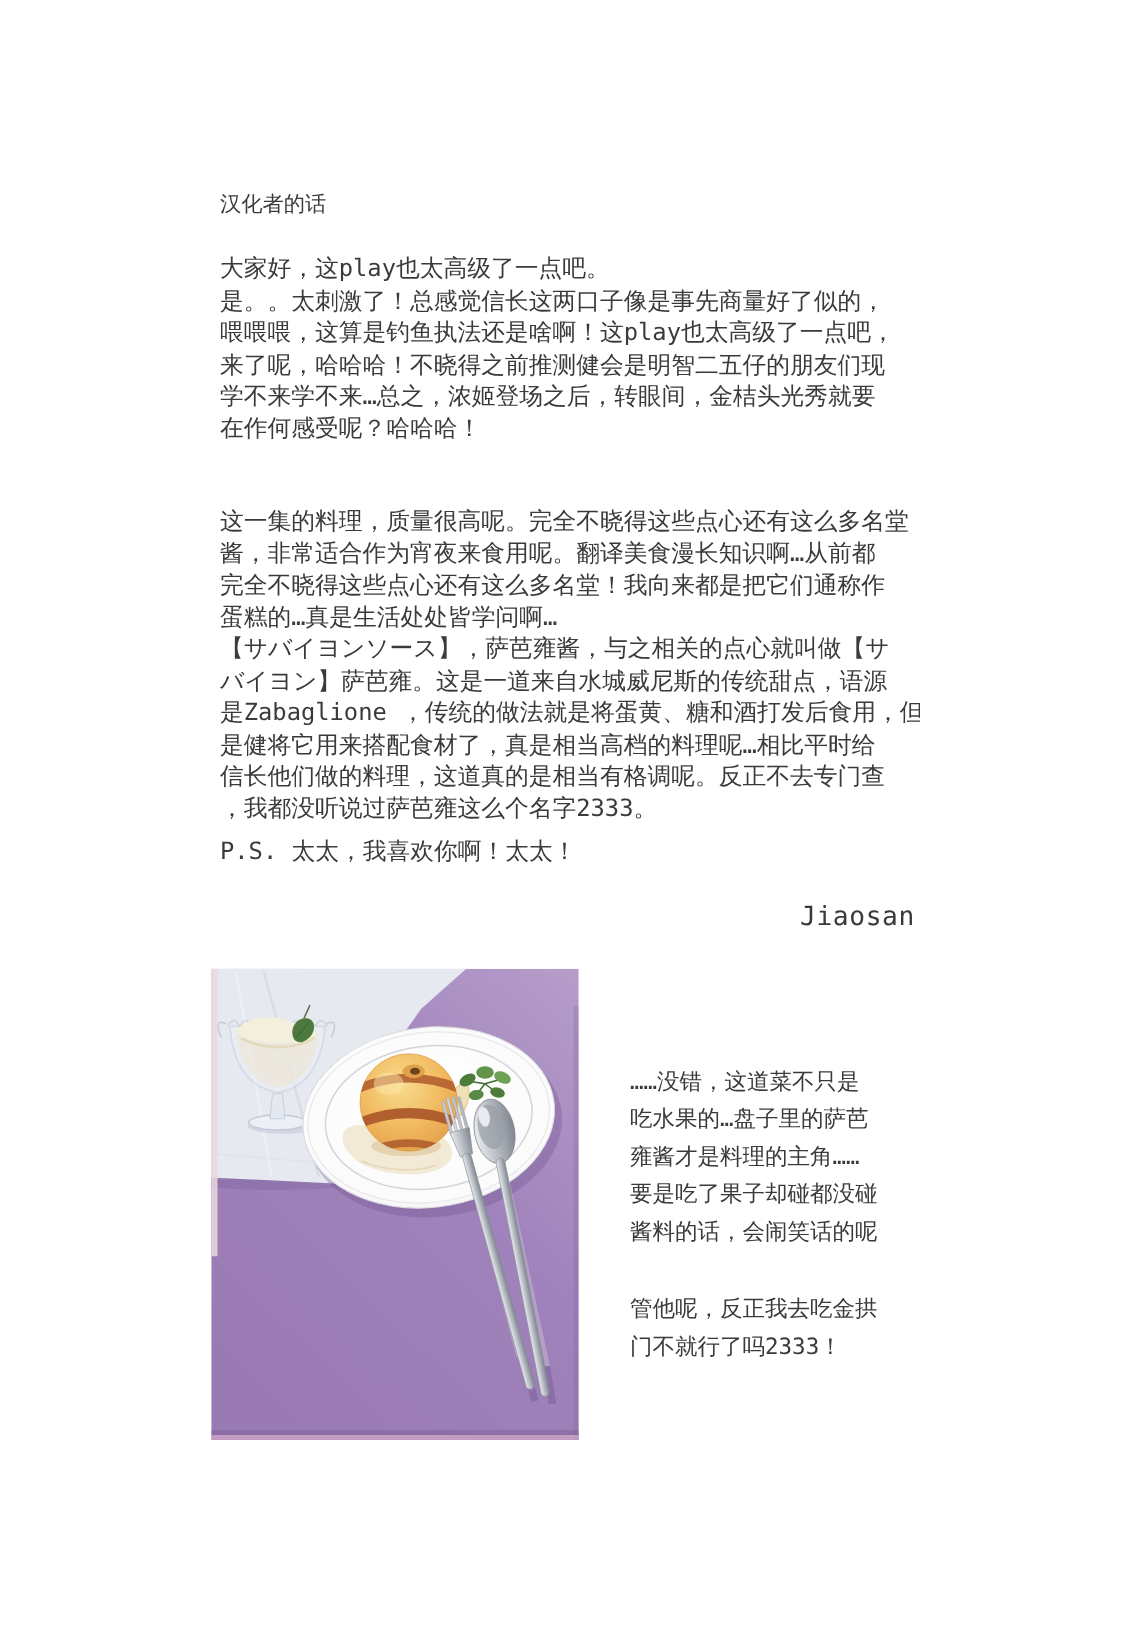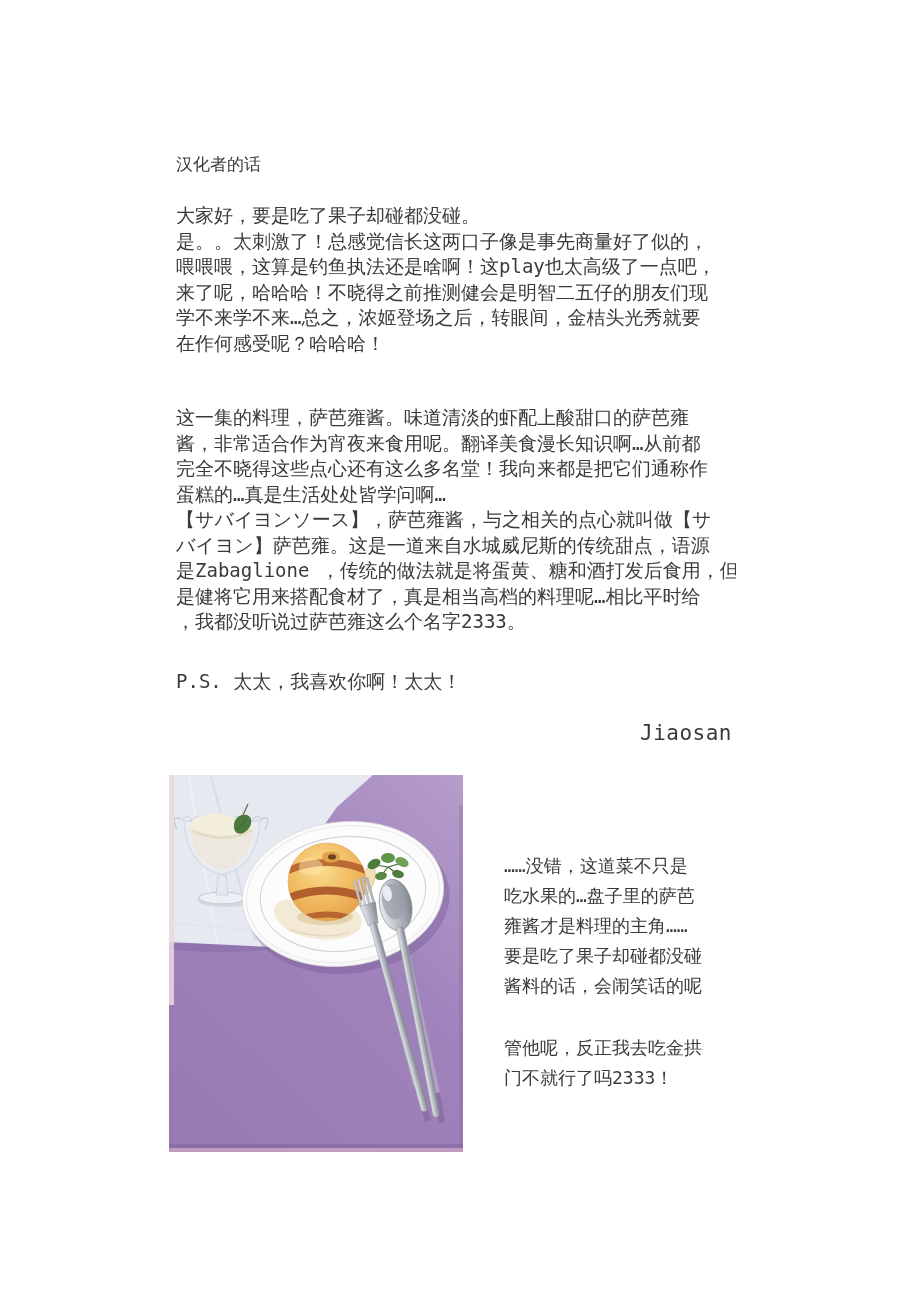--- a/index.html
+++ b/index.html
@@ -29,36 +29,37 @@
   .cap2{top:1033px;}
 </style>
 </head>
 <body>
 
 <div class="page">
 
   <div class="note">
     <div class="heading">汉化者的话</div>
     <div class="para p1">
-        <div class="ln">大家好，要是吃了果子却碰都没碰。</div>
+        <div class="ln">大家好，这play也太高级了一点吧。</div>
         <div class="ln">是。。太刺激了！总感觉信长这两口子像是事先商量好了似的，</div>
         <div class="ln">喂喂喂，这算是钓鱼执法还是啥啊！这play也太高级了一点吧，</div>
         <div class="ln">来了呢，哈哈哈！不晓得之前推测健会是明智二五仔的朋友们现</div>
         <div class="ln">学不来学不来…总之，浓姬登场之后，转眼间，金桔头光秀就要</div>
         <div class="ln">在作何感受呢？哈哈哈！</div>
       </div>
     <div class="para p2">
-        <div class="ln">这一集的料理，萨芭雍酱。味道清淡的虾配上酸甜口的萨芭雍</div>
+        <div class="ln">这一集的料理，质量很高呢。完全不晓得这些点心还有这么多名堂</div>
         <div class="ln">酱，非常适合作为宵夜来食用呢。翻译美食漫长知识啊…从前都</div>
         <div class="ln">完全不晓得这些点心还有这么多名堂！我向来都是把它们通称作</div>
         <div class="ln">蛋糕的…真是生活处处皆学问啊…</div>
         <div class="ln">【サバイヨンソース】，萨芭雍酱，与之相关的点心就叫做【サ</div>
         <div class="ln">バイヨン】萨芭雍。这是一道来自水城威尼斯的传统甜点，语源</div>
         <div class="ln">是Zabaglione ，传统的做法就是将蛋黄、糖和酒打发后食用，但</div>
         <div class="ln">是健将它用来搭配食材了，真是相当高档的料理呢…相比平时给</div>
+        <div class="ln">信长他们做的料理，这道真的是相当有格调呢。反正不去专门查</div>
         <div class="ln">，我都没听说过萨芭雍这么个名字2333。</div>
       </div>
     <div class="ps">P.S. 太太，我喜欢你啊！太太！</div>
     <div class="signature">Jiaosan</div>
   </div>
 
   <div class="photo">
     <svg viewBox="0 0 294 377" width="294" height="377">
       <defs>
         <linearGradient id="bgG" x1="1" y1="0" x2="0.25" y2="1">

